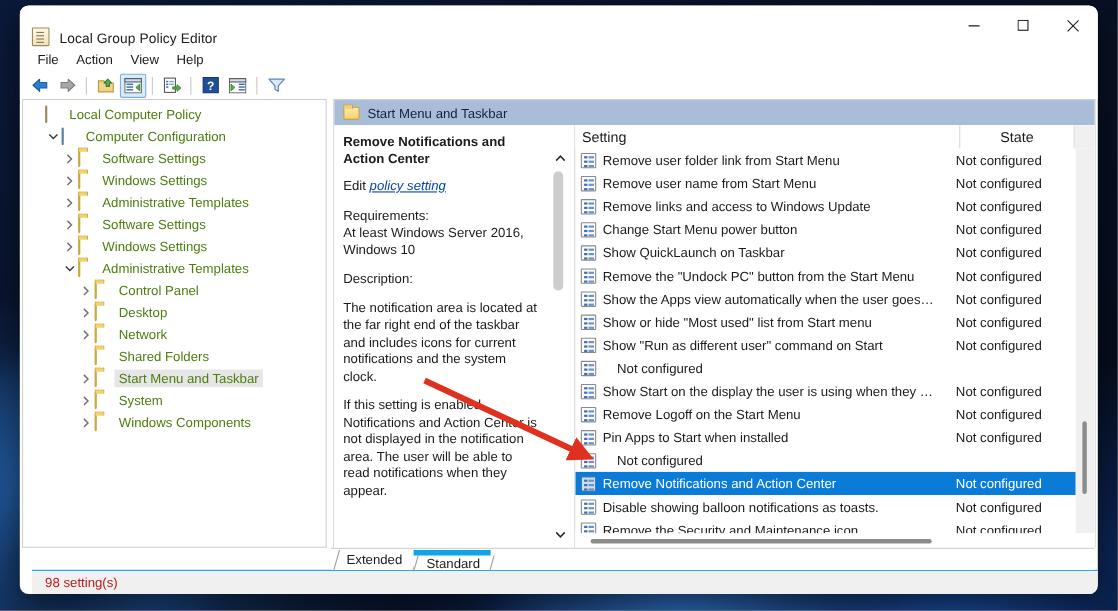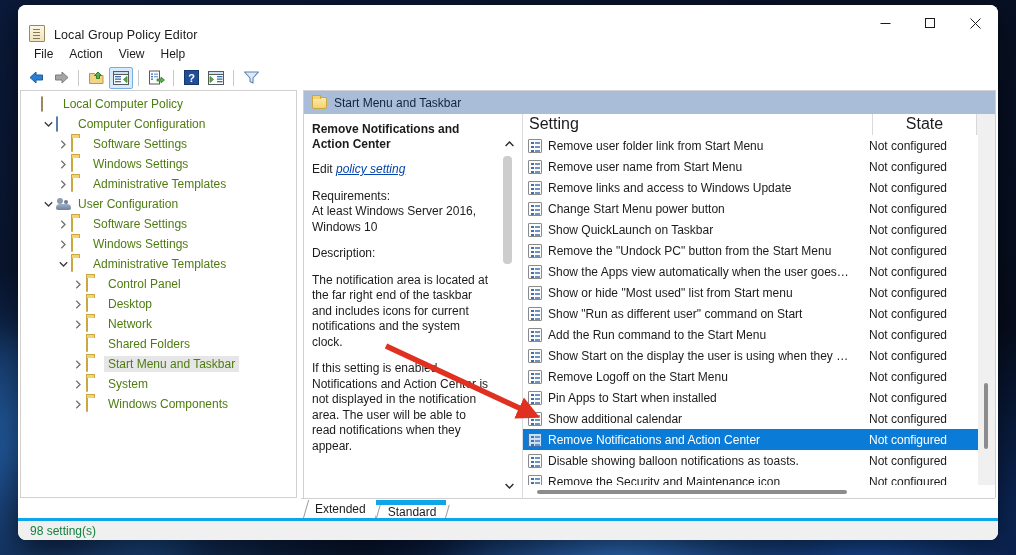--- a/index.html
+++ b/index.html
@@ -377,21 +377,21 @@
     flex-direction: column;
     background: #ffffff;
     border-left: 1px solid #dcdcdc;
     position: relative;
   }
   #list-header {
     height: 21px;
     display: flex;
     align-items: center;
     flex: 0 0 auto;
-    font-size: 16px;
+    font-size: 13px;
     color: #1b1b1b;
     background: #ffffff;
     border-bottom: 1px solid #ffffff;
   }
   .col-setting {
     flex: 1 1 auto;
     padding-left: 6px;
     border-right: 1px solid #d9d9d9;
     height: 21px;
     display: flex; align-items: center;
@@ -545,26 +545,27 @@
   }
   .tab.active {
     border-top: 5px solid #0ea5e9;
   }
 
   
   #statusbar {
     height: 22px;
     flex: 0 0 auto;
     background: #f0f0f0;
-    border-top: 3px solid #0ea5e9;
+    border-top: 1px solid #0ea5e9;
     display: flex;
     align-items: center;
     padding-left: 12px;
     font-size: 12px;
-    color: #15803d;
+    color: #b91c1c;
+    margin-left: 11px;
   }
 
   
   #annot-arrow {
     position: absolute;
     left: 0; top: 0;
     width: 1016px; height: 555px;
     pointer-events: none;
     z-index: 50;
   }
@@ -715,29 +716,20 @@
           <span class="tlabel">Windows Settings</span>
         </div>
         <div class="tnode" style="padding-left: 34px;">
           <span class="chev">
             <svg width="7" height="9" viewBox="0 0 7 9">
               <path d="M1.3 0.8 L5 4.5 L1.3 8.2" fill="none" stroke="#707070" stroke-width="1.3"></path>
             </svg>
           </span>
           <span class="ticon"><span class="folder"></span></span>
           <span class="tlabel">Administrative Templates</span>
-        </div>
-        <div class="tnode" style="padding-left: 19px;">
-          <span class="chev open">
-            <svg width="9" height="7" viewBox="0 0 9 7">
-              <path d="M0.8 1.3 L4.5 5 L8.2 1.3" fill="none" stroke="#3a3a3a" stroke-width="1.3"></path>
-            </svg>
-          </span>
-          <span class="ticon"><span class="users-ic"></span></span>
-          <span class="tlabel">User Configuration</span>
         </div>
         <div class="tnode" style="padding-left: 34px;">
           <span class="chev">
             <svg width="7" height="9" viewBox="0 0 7 9">
               <path d="M1.3 0.8 L5 4.5 L1.3 8.2" fill="none" stroke="#707070" stroke-width="1.3"></path>
             </svg>
           </span>
           <span class="ticon"><span class="folder"></span></span>
           <span class="tlabel">Software Settings</span>
         </div>
@@ -912,21 +904,20 @@
                   <span class="r-pad"></span>
                 </div>
                 <div class="row">
                   <span class="r-icon"></span>
                   <span class="r-name">Show "Run as different user" command on Start</span>
                   <span class="r-state">Not configured</span>
                   <span class="r-pad"></span>
                 </div>
                 <div class="row">
                   <span class="r-icon"></span>
-                  <span class="r-name">Add the Run command to the Start Menu</span>
                   <span class="r-state">Not configured</span>
                   <span class="r-pad"></span>
                 </div>
                 <div class="row">
                   <span class="r-icon"></span>
                   <span class="r-name">Show Start on the display the user is using when they press t...</span>
                   <span class="r-state">Not configured</span>
                   <span class="r-pad"></span>
                 </div>
                 <div class="row">
@@ -936,21 +927,20 @@
                   <span class="r-pad"></span>
                 </div>
                 <div class="row">
                   <span class="r-icon"></span>
                   <span class="r-name">Pin Apps to Start when installed</span>
                   <span class="r-state">Not configured</span>
                   <span class="r-pad"></span>
                 </div>
                 <div class="row">
                   <span class="r-icon"></span>
-                  <span class="r-name">Show additional calendar</span>
                   <span class="r-state">Not configured</span>
                   <span class="r-pad"></span>
                 </div>
                 <div class="row selected">
                   <span class="r-icon"></span>
                   <span class="r-name">Remove Notifications and Action Center</span>
                   <span class="r-state">Not configured</span>
                   <span class="r-pad"></span>
                 </div>
                 <div class="row">

